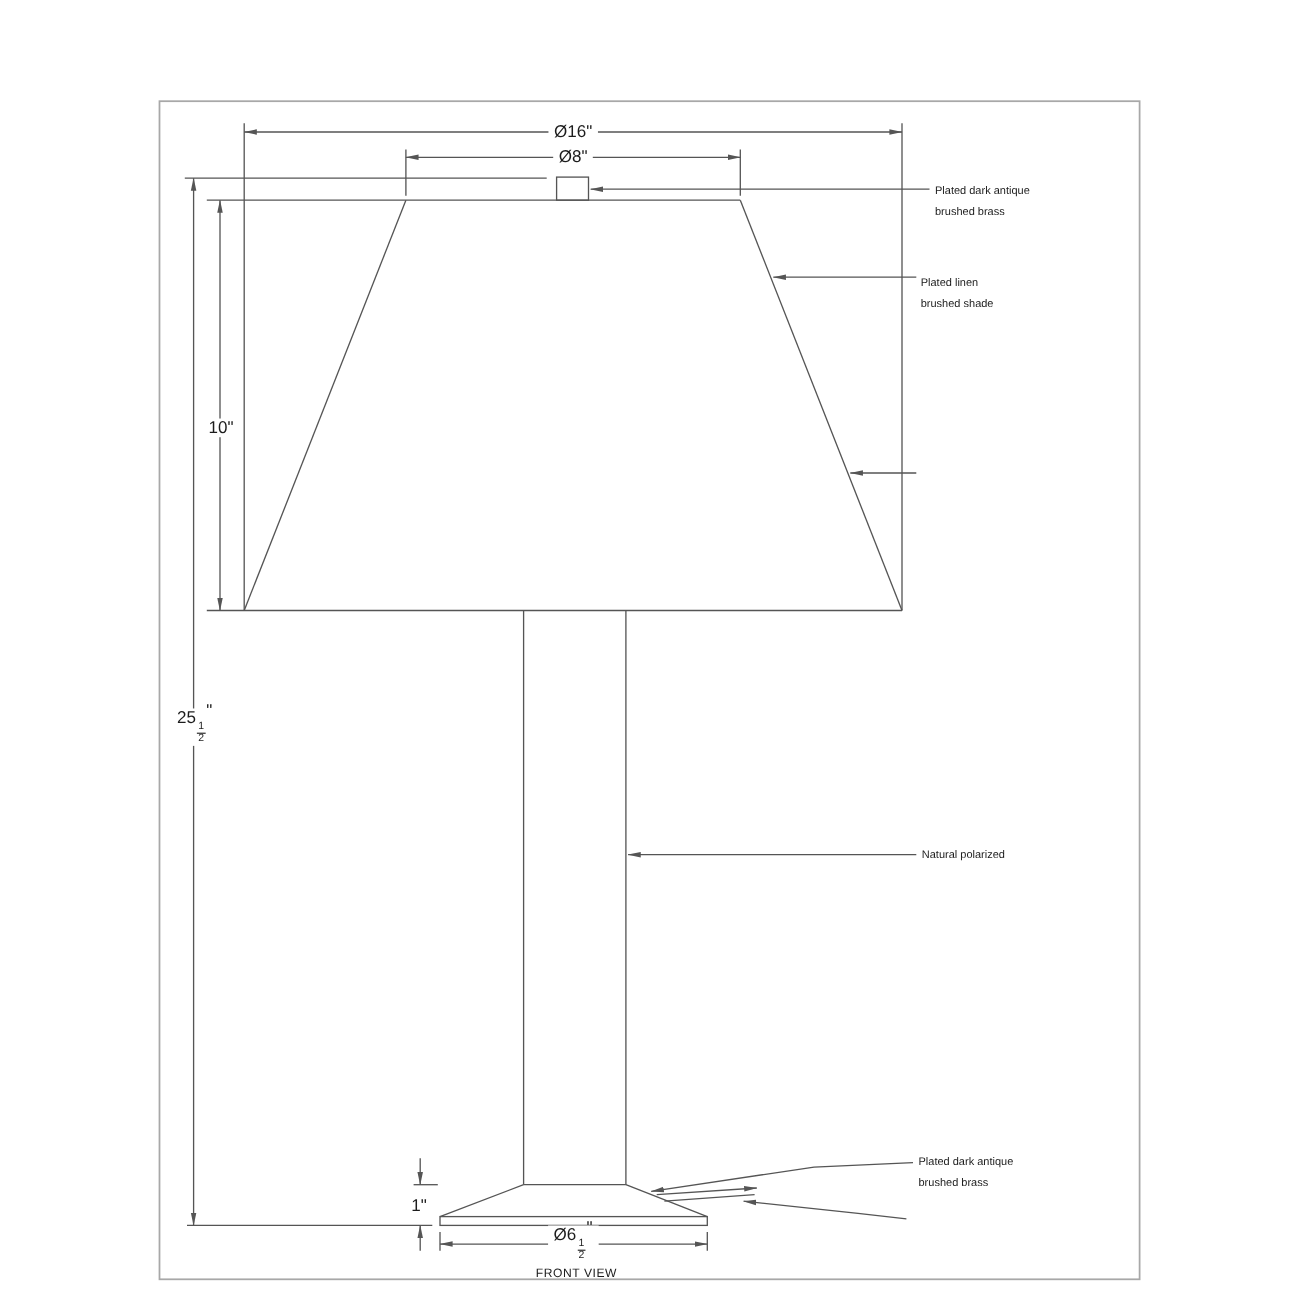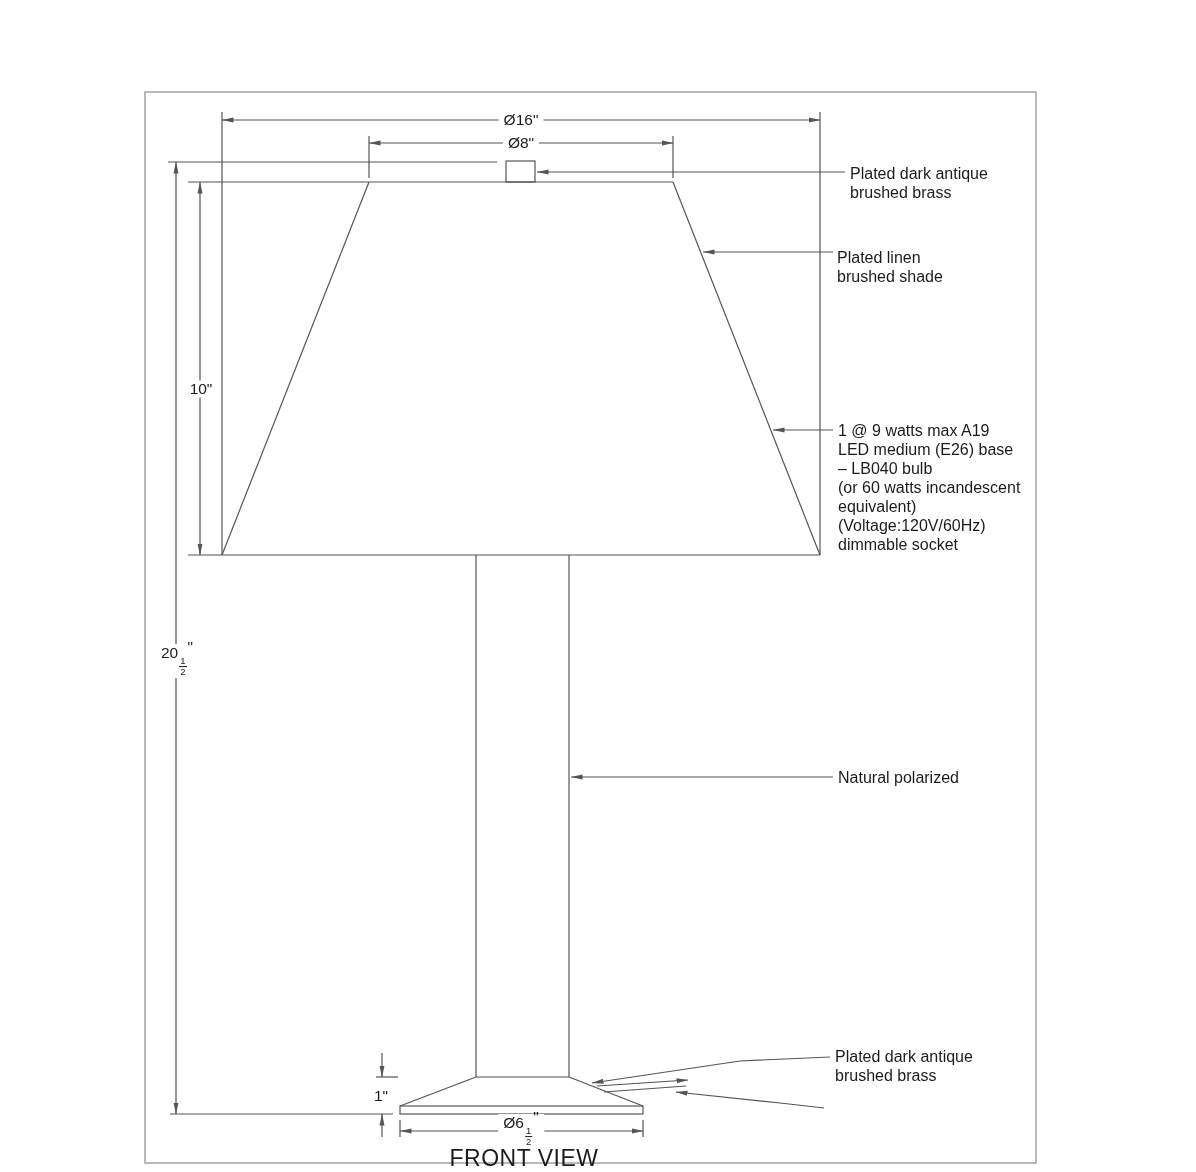--- a/index.html
+++ b/index.html
@@ -39,29 +39,29 @@
     font-size:9.5px;
     line-height:1.1;
     vertical-align:-6px;
     margin:0 1px;
   }
   .frac .num{border-bottom:1.1px solid var(--text);padding:0 1px;}
   .frac .den{padding:0 1px;}
   .sup{position:relative;top:-6px;}
   .callout{
     position:absolute;
-    font-size:16px;
+    font-size:10px;
     line-height:19px;
     color:var(--text);
     white-space:nowrap;
   }
   .view-label{
     position:absolute;
     transform:translate(-50%,-50%);
-    font-size:23px;
+    font-size:11px;
     letter-spacing:0.5px;
     color:var(--text);
     white-space:nowrap;
   }
 </style>
 </head>
 <body>
 
 <div class="canvas">
 
@@ -141,21 +141,21 @@
       <path class="ln" d="M676,1092 L780,1103 L824,1108" marker-start="url(#arr)"></path>
     </g>
   </svg>
 
   <div class="dim-label" style="left:521px;top:120px">Ø16"</div>
 
   <div class="dim-label" style="left:521px;top:143px">Ø8"</div>
 
   <div class="dim-label" style="left:201px;top:389px">10"</div>
 
-  <div class="dim-label" style="left:177px;top:661px"><span>20</span><span class="frac">
+  <div class="dim-label" style="left:177px;top:661px"><span>25</span><span class="frac">
         <span class="num">1</span>
         <span class="den">2</span>
       </span><span class="sup">"</span></div>
 
   <div class="dim-label" style="left:381px;top:1096px">1"</div>
 
   <div class="dim-label" style="left:521px;top:1131px"><span>Ø6</span><span class="frac">
         <span class="num">1</span>
         <span class="den">2</span>
       </span><span class="sup">"</span></div>
@@ -163,29 +163,20 @@
   <div class="callout" style="left:850px;top:164px">
     <div>Plated dark antique</div>
     <div>brushed brass</div>
   </div>
 
   <div class="callout" style="left:837px;top:248px">
     <div>Plated linen</div>
     <div>brushed shade</div>
   </div>
 
-  <div class="callout" style="left:838px;top:421px">
-    <div>1 @ 9 watts max A19</div>
-    <div>LED medium (E26) base</div>
-    <div>– LB040 bulb</div>
-    <div>(or 60 watts incandescent</div>
-    <div>equivalent)</div>
-    <div>(Voltage:120V/60Hz)</div>
-    <div>dimmable socket</div>
-  </div>
 
   <div class="callout" style="left:838px;top:768px">
     <div>Natural polarized</div>
   </div>
 
   <div class="callout" style="left:835px;top:1047px">
     <div>Plated dark antique</div>
     <div>brushed brass</div>
   </div>
 

